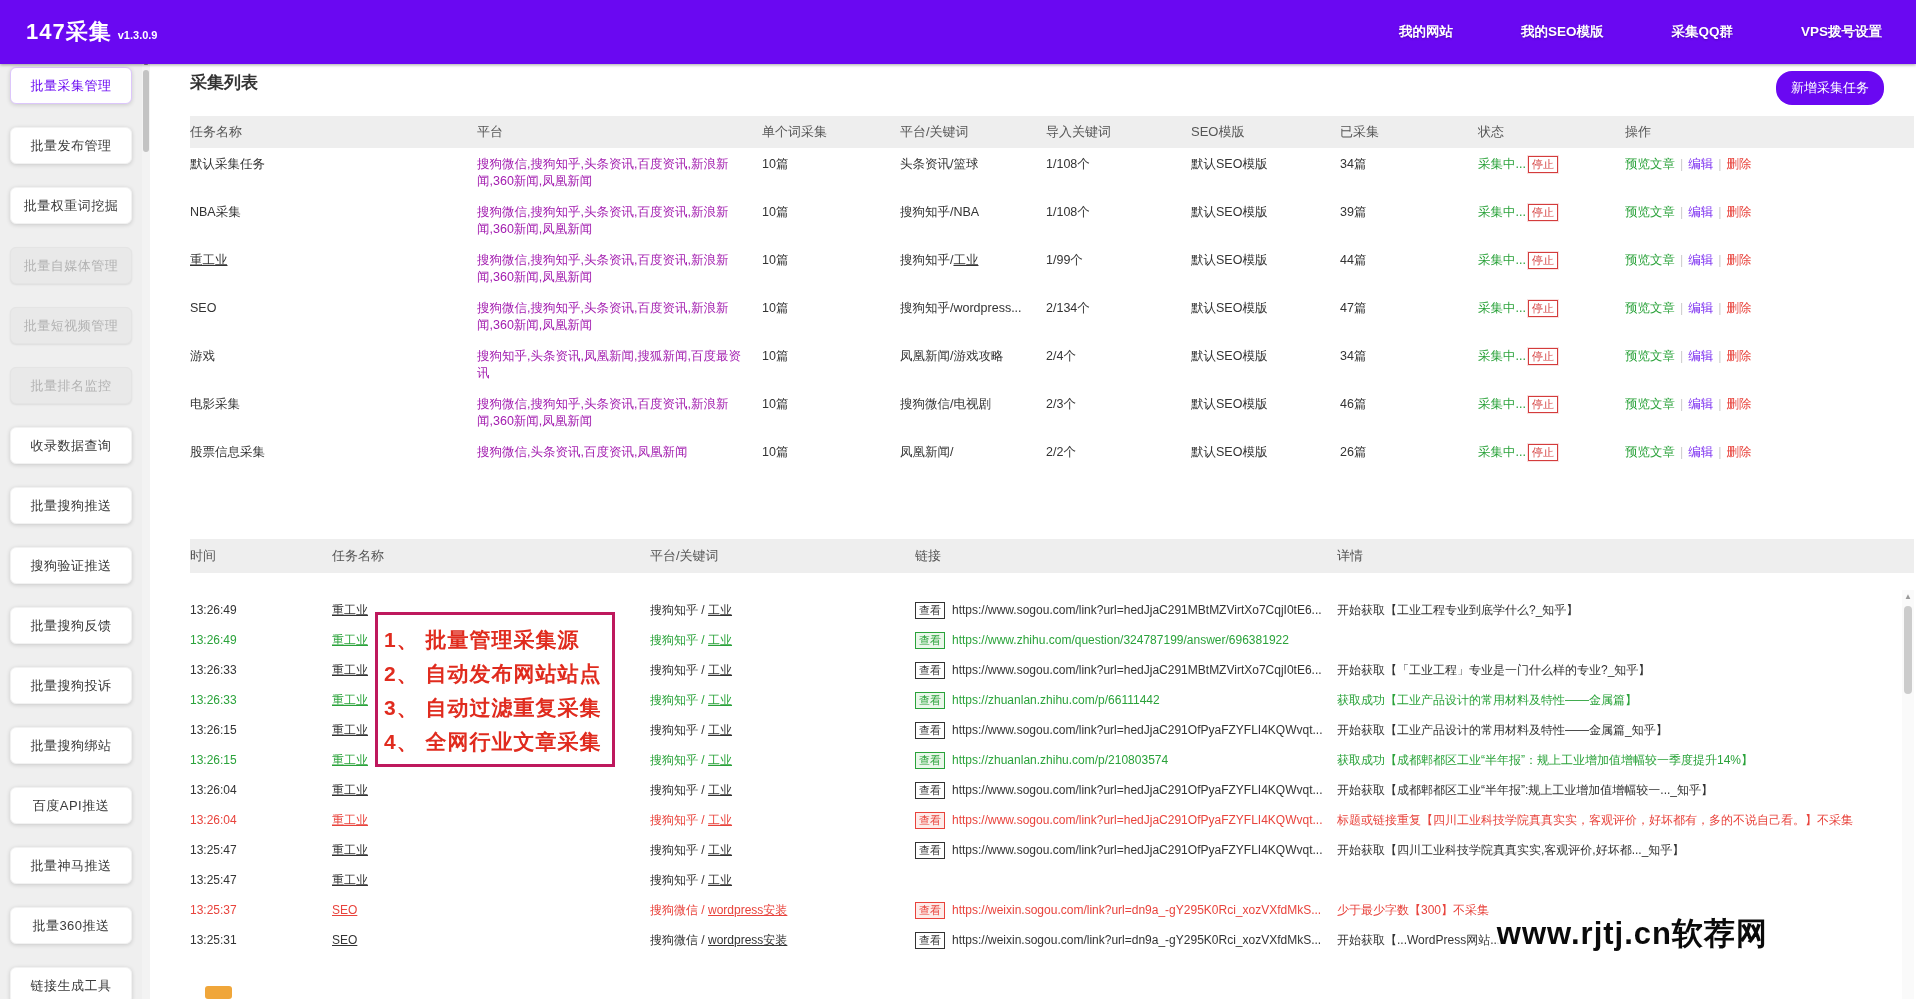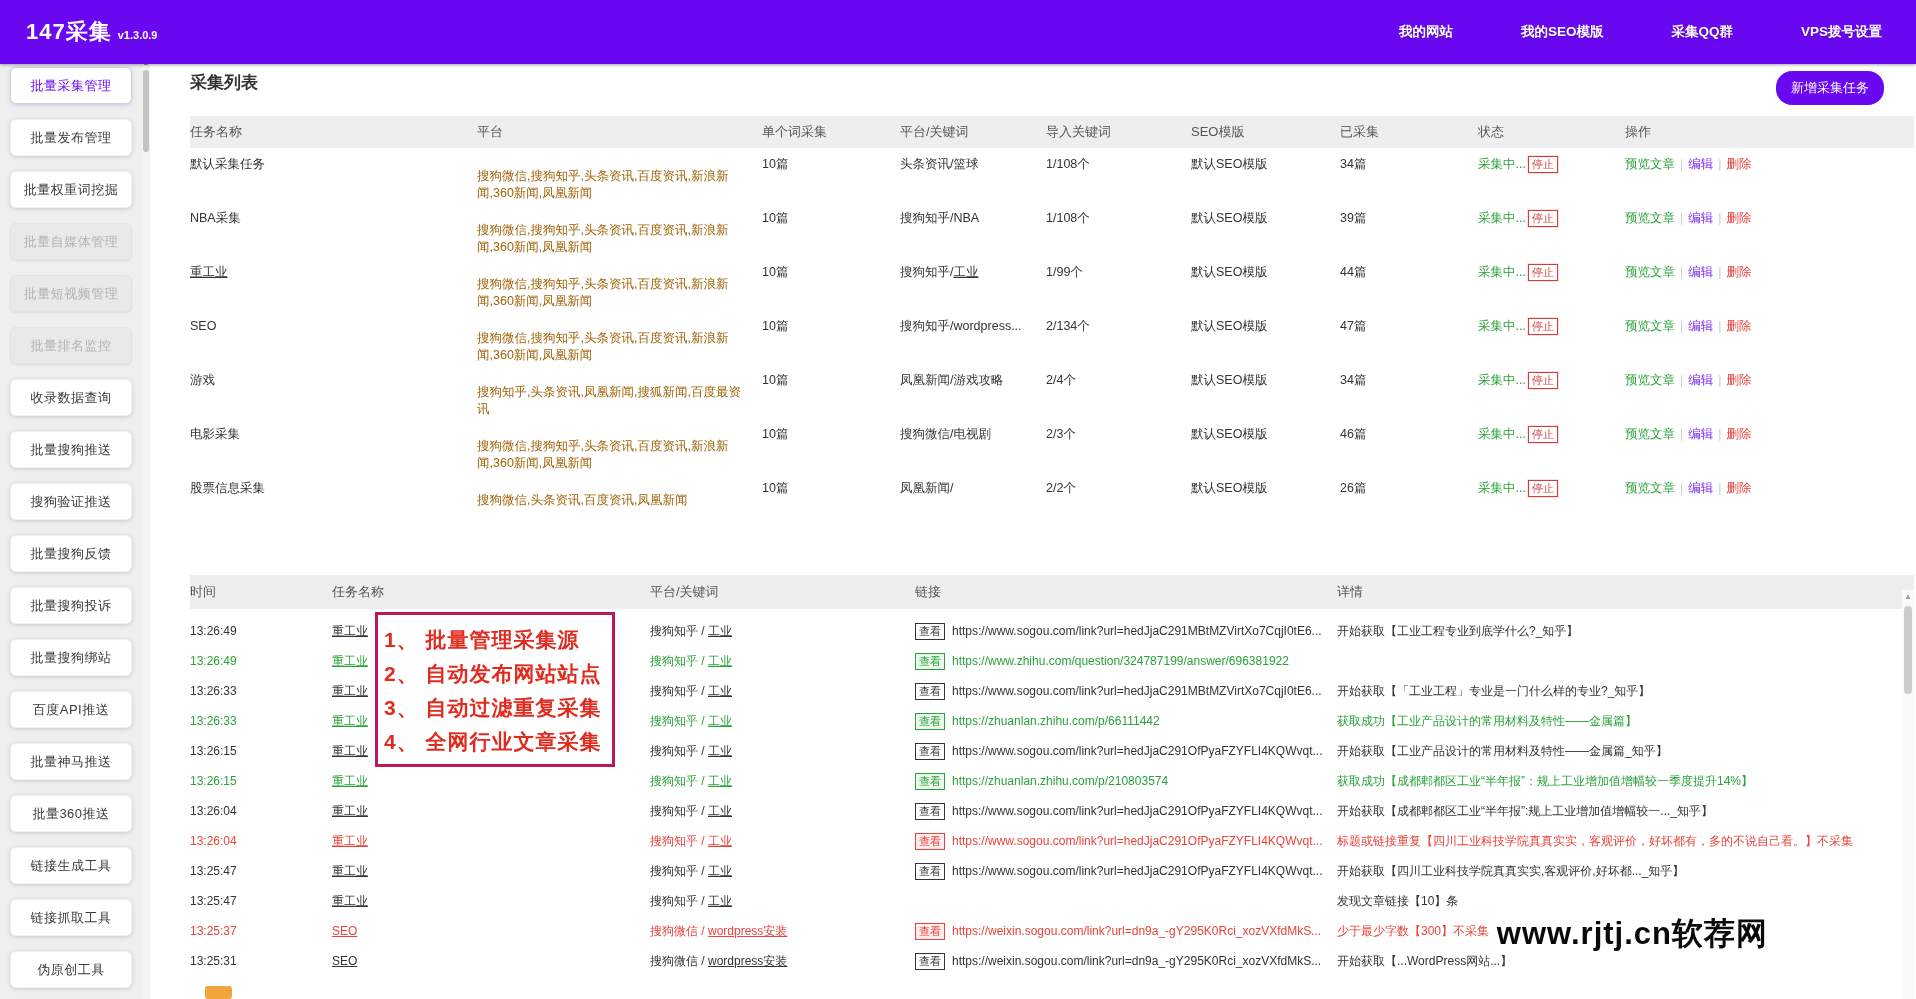--- a/index.html
+++ b/index.html
@@ -13,21 +13,21 @@
   .logo-wrap { display:flex; align-items:baseline; padding-left:26px; color:#fff; }
   .logo { font-size:22px; font-weight:bold; letter-spacing:1px; }
   .ver { font-size:11px; margin-left:6px; font-weight:bold; }
   .topnav { margin-left:auto; display:flex; gap:48px; padding-right:24px; }
   .nav-item { color:#fff; font-size:13.5px; font-weight:600; cursor:pointer;
     padding:6px 10px; border-radius:3px; text-shadow:0 1px 2px rgba(0,0,0,.25); }
 
   
   .sidebar { position:absolute; left:0; top:55px; width:142px; bottom:0;
     background:#efefef; padding-top:12px; display:flex; flex-direction:column;
-    align-items:center; gap:15px; }
+    align-items:center; gap:23px; }
   .side-btn { width:122px; height:37px; background:#fff; border:1px solid #f2f2f2;
     border-radius:6px; box-shadow:0 1px 4px rgba(0,0,0,.16); font-size:13px;
     color:#3a3a3a; display:flex; align-items:center; justify-content:center;
     cursor:pointer; flex:0 0 auto; letter-spacing:.5px; }
   .side-btn.active { color:#6a08f2; border-color:#dcc6fb; }
   .side-btn.disabled { background:#e9e9e9; color:#b2b2b2; box-shadow:0 1px 2px rgba(0,0,0,.08);
     border-color:#e4e4e4; }
 
   .side-scroll { position:absolute; left:142px; top:57px; bottom:0; width:8px; background:#f3f3f3; z-index:5; }
   .side-scroll .arrow { position:absolute; top:1px; left:0; width:8px; text-align:center;
@@ -43,37 +43,37 @@
     border:none; border-radius:16px; font-size:13px; padding:8px 15px; cursor:pointer;
     font-family:inherit; }
 
   
   .t1-head, .t1-row { display:grid;
     grid-template-columns:287px 285px 138px 146px 145px 149px 138px 147px minmax(0,1fr); }
   .t1-head { background:#eeeeee; padding:7px 0; font-size:13px; color:#555; margin-right:2px;}
   .t1-head .cell { padding-right:10px; }
   .t1-row { min-height:48px; padding:8px 0 0 0; font-size:12.5px; color:#333; align-items:start; }
   .t1-row .cell { padding-right:14px; line-height:17px; }
-  .c-plat { color:#a16207;margin-top:12px; }
+  .c-plat { color:#a21caf; }
   .u { text-decoration:underline; }
   .status-run { color:#2aa23a; }
   .stop-chip { display:inline-block; border:1px solid #d43c3c; color:#d43c3c; background:#fff;
     font-size:11px; padding:0 3px; margin-left:2px; line-height:15px; cursor:pointer;
     box-shadow:0 0 0 1px rgba(212,60,60,.15); }
   .act-preview { color:#2aa23a; cursor:pointer; text-decoration:none; }
   .act-edit { color:#7a2bf0; cursor:pointer; text-decoration:none; }
   .act-delete { color:#e8433c; cursor:pointer; text-decoration:none; }
   .sep { color:#ccc; margin:0 5px; }
 
   
   .log-section { margin-top:55px; position:relative; }
   .t2-head, .t2-row { display:grid;
     grid-template-columns:142px 318px 265px 422px minmax(0,1fr); }
   .t2-head { background:#eeeeee; padding:8px 0; font-size:13px; color:#555; margin-right:2px; }
-  .t2-rows { margin-top:7px; }
+  .t2-rows { margin-top:22px; }
   .t2-row { height:30px; align-items:center; font-size:12px; }
   .t2-row .cell { padding-right:12px; white-space:nowrap; overflow:hidden; text-overflow:ellipsis; }
   .tone-dark { color:#333; }
   .tone-green { color:#2aa23a; }
   .tone-red { color:#e8433c; }
   .view-chip { display:inline-block; border:1px solid currentColor; font-size:11px;
     padding:0 3px; margin-right:7px; line-height:15px; cursor:pointer; }
   .tone-dark .view-chip { background:#fff; }
   .tone-green .view-chip { background:#eaf7ea; }
   .tone-red .view-chip { background:#fdecea; }
@@ -306,21 +306,20 @@
           <div class="cell c-task"><span class="u">重工业</span></div>
           <div class="cell c-pk">搜狗知乎 / <u>工业</u></div>
           <div class="cell c-link"><span class="view-chip">查看</span><span class="url">https://www.sogou.com/link?url=hedJjaC291OfPyaFZYFLI4KQWvqt...</span></div>
           <div class="cell c-detail">开始获取【四川工业科技学院真真实实,客观评价,好坏都..._知乎】</div>
         </div>
         <div class="t2-row tone-dark">
           <div class="cell c-time">13:25:47</div>
           <div class="cell c-task"><span class="u">重工业</span></div>
           <div class="cell c-pk">搜狗知乎 / <u>工业</u></div>
           <div class="cell c-link"></div>
-          <div class="cell c-detail">发现文章链接【10】条</div>
         </div>
         <div class="t2-row tone-red">
           <div class="cell c-time">13:25:37</div>
           <div class="cell c-task"><span class="u">SEO</span></div>
           <div class="cell c-pk">搜狗微信 / <u>wordpress安装</u></div>
           <div class="cell c-link"><span class="view-chip">查看</span><span class="url">https://weixin.sogou.com/link?url=dn9a_-gY295K0Rci_xozVXfdMkS...</span></div>
           <div class="cell c-detail">少于最少字数【300】不采集</div>
         </div>
         <div class="t2-row tone-dark">
           <div class="cell c-time">13:25:31</div>

